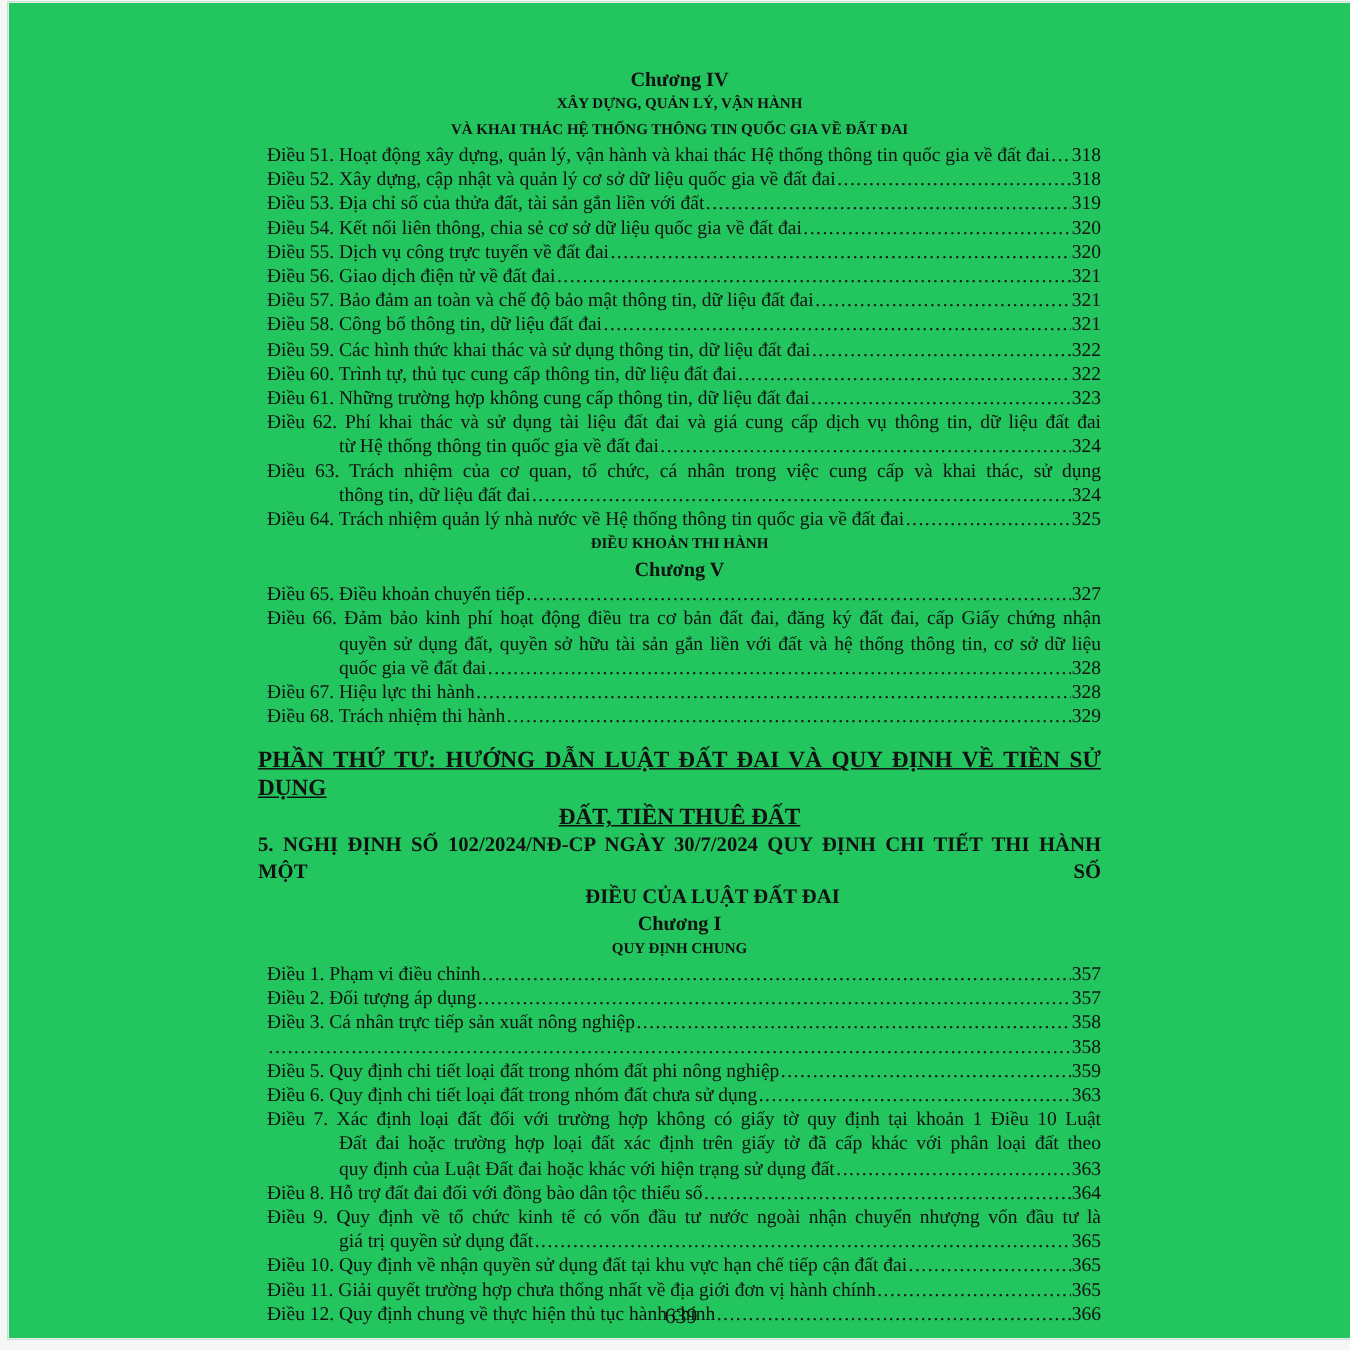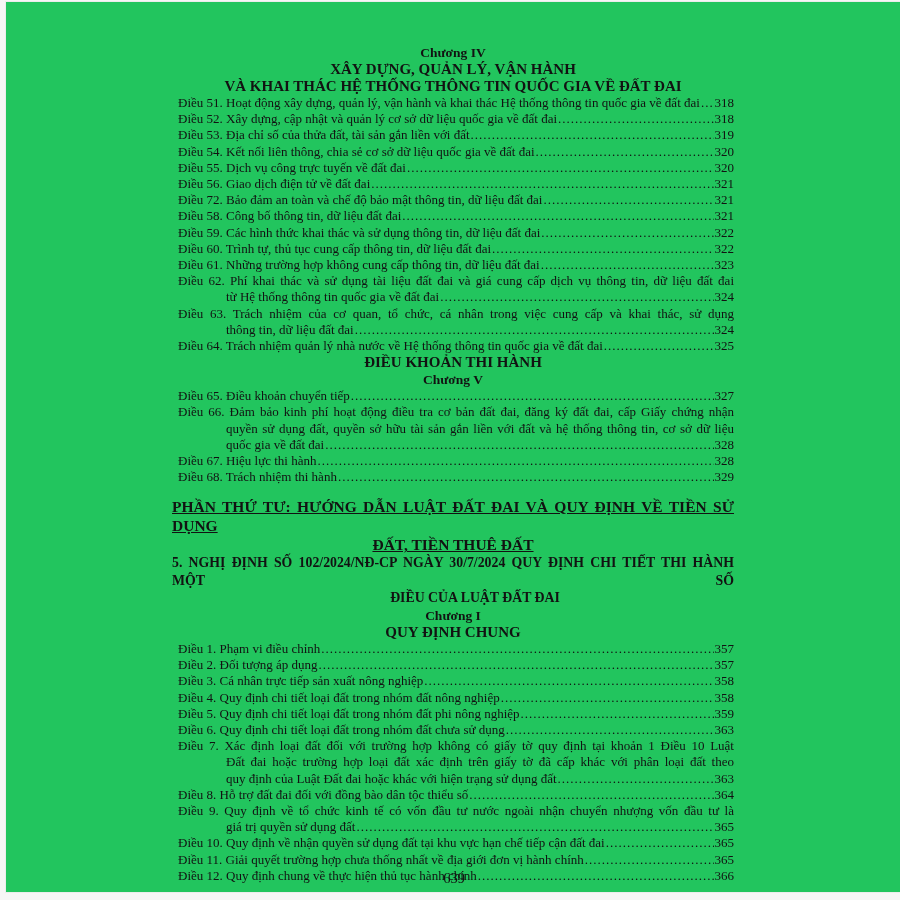--- a/index.html
+++ b/index.html
@@ -19,21 +19,21 @@
     overflow: hidden;
   }
   .content {
     position: absolute;
     left: 166px; top: 42px;
     width: 562px;
   }
   
   .chapter { font-weight: bold; text-align: center; }
   .chap-line { font-size: 13.5px; line-height: 17px; }
-  .chap-line.title-line { font-size: 15px; }
+  .chap-line.title-line { font-size: 10px; }
   
   .part { font-weight: bold; font-size: 15.5px; line-height: 19px; margin-top: 12px; text-decoration: underline; }
   
   .doc { font-weight: bold; font-size: 13.8px; line-height: 17.5px; }
   .doc .cont { padding-left: 44px; }
   .line-mid { text-align: justify; text-align-last: justify; }
   .line-plain { text-align: center; }
   
   .toc-entry { font-size: 13px; line-height: 16.2px; padding-left: 6px; }
   .toc-entry .cont { padding-left: 48px; }
@@ -100,21 +100,21 @@
       </div>
       <div class="toc-entry">
         <div class="line-last">
           <span class="entry-text">Điều 56. Giao dịch điện tử về đất đai</span>
           <span class="dots"></span>
           <span class="pagenum">321</span>
         </div>
       </div>
       <div class="toc-entry">
         <div class="line-last">
-          <span class="entry-text">Điều 72. Bảo đảm an toàn và chế độ bảo mật thông tin, dữ liệu đất đai</span>
+          <span class="entry-text">Điều 57. Bảo đảm an toàn và chế độ bảo mật thông tin, dữ liệu đất đai</span>
           <span class="dots"></span>
           <span class="pagenum">321</span>
         </div>
       </div>
       <div class="toc-entry">
         <div class="line-last">
           <span class="entry-text">Điều 58. Công bố thông tin, dữ liệu đất đai</span>
           <span class="dots"></span>
           <span class="pagenum">321</span>
         </div>
@@ -225,21 +225,20 @@
       </div>
       <div class="toc-entry">
         <div class="line-last">
           <span class="entry-text">Điều 3. Cá nhân trực tiếp sản xuất nông nghiệp</span>
           <span class="dots"></span>
           <span class="pagenum">358</span>
         </div>
       </div>
       <div class="toc-entry">
         <div class="line-last">
-          <span class="entry-text">Điều 4. Quy định chi tiết loại đất trong nhóm đất nông nghiệp</span>
           <span class="dots"></span>
           <span class="pagenum">358</span>
         </div>
       </div>
       <div class="toc-entry">
         <div class="line-last">
           <span class="entry-text">Điều 5. Quy định chi tiết loại đất trong nhóm đất phi nông nghiệp</span>
           <span class="dots"></span>
           <span class="pagenum">359</span>
         </div>

